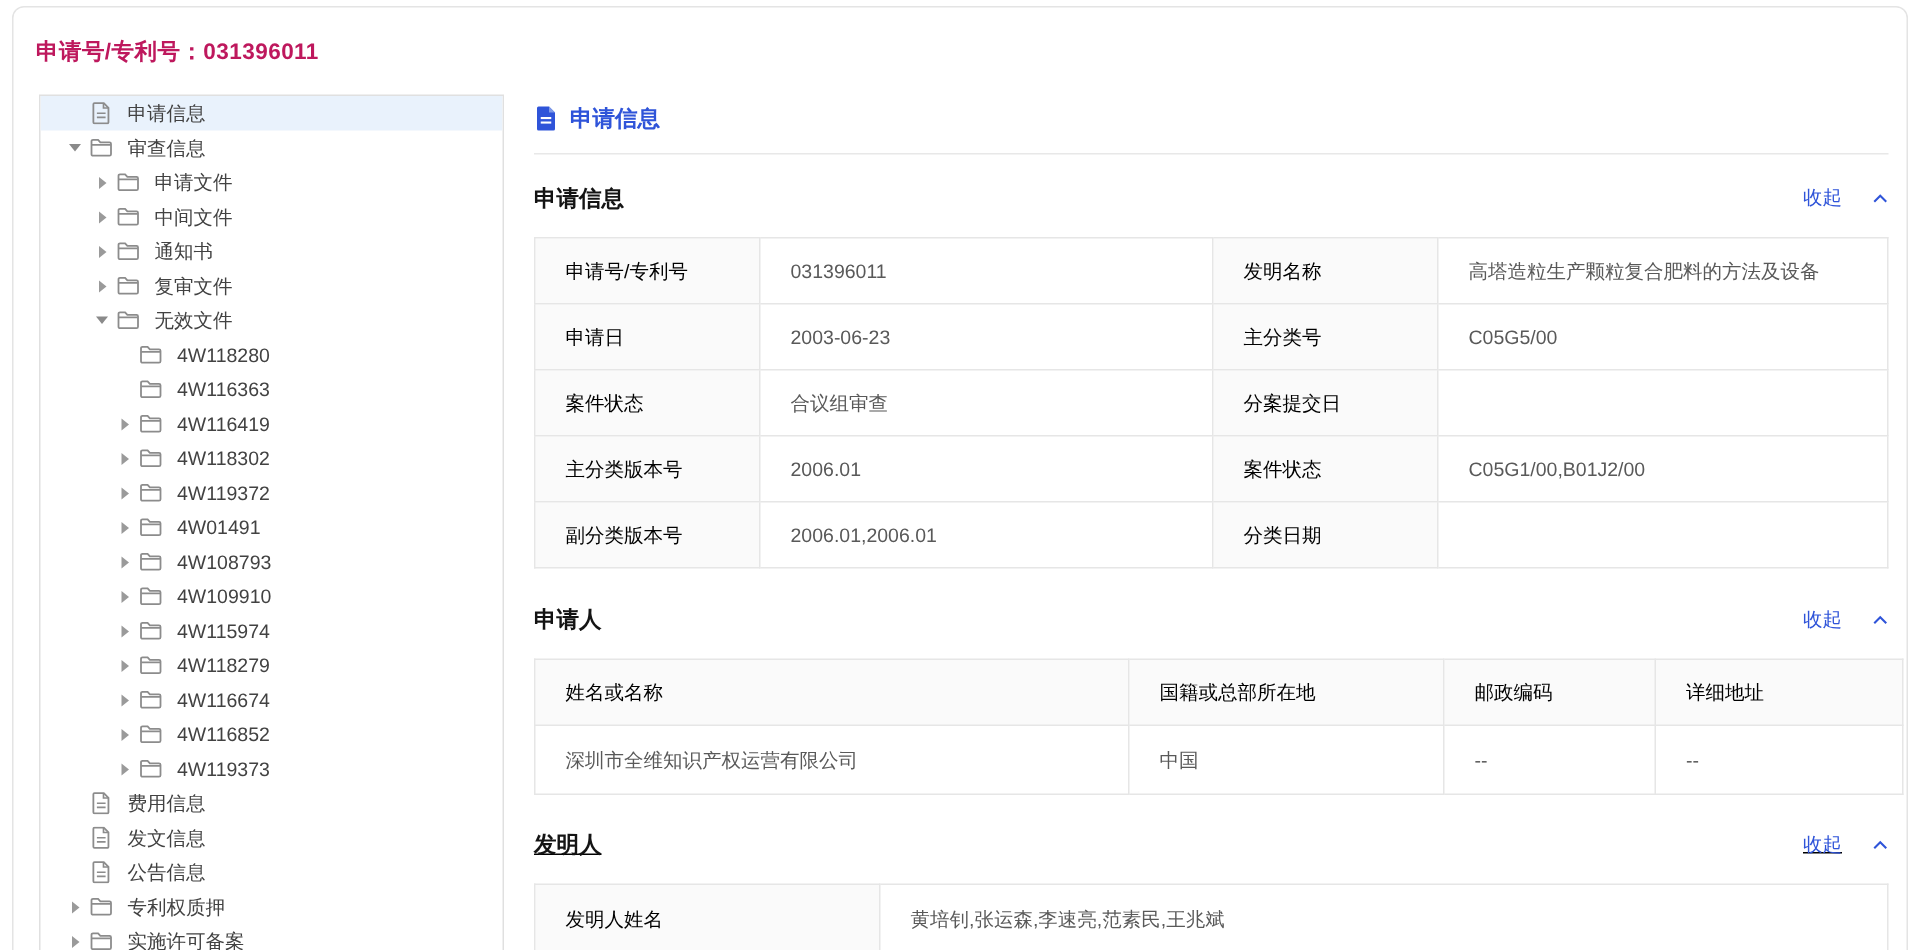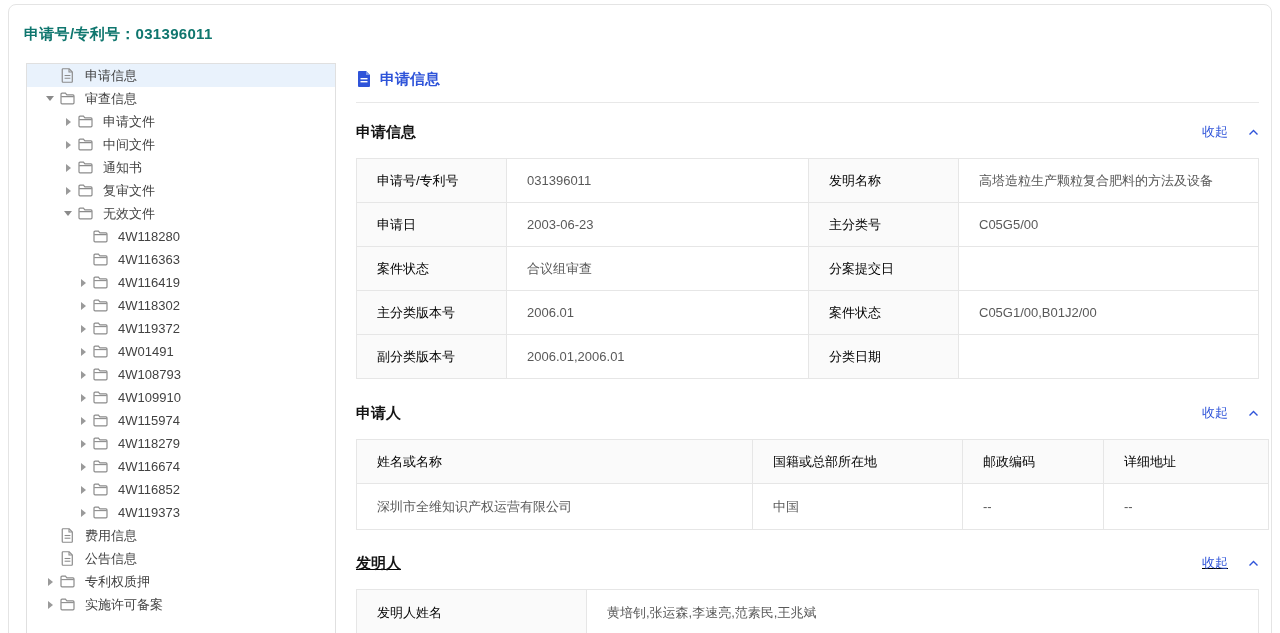--- a/index.html
+++ b/index.html
@@ -14,21 +14,21 @@
   body{
     width:1280px;height:633px;overflow:hidden;background:#fff;
     font-family:"Liberation Sans","DejaVu Sans",sans-serif;
     -webkit-font-smoothing:antialiased;
   }
   .card{
     position:absolute;left:8px;top:4px;width:1264px;height:700px;
     background:#fff;border:1px solid var(--line);border-radius:8px;overflow:hidden;
   }
   .page-header{
-    position:absolute;left:15px;top:20px;font-size:15px;font-weight:bold;color:#0f766e;
+    position:absolute;left:15px;top:20px;font-size:15px;font-weight:bold;color:#be185d;
     letter-spacing:.3px;
   }
   
   .tree-panel{
     position:absolute;left:17px;top:58px;width:310px;height:640px;
     border:1px solid #e0e0e0;background:#fff;overflow:hidden;
   }
   .tree-row{
     height:23px;display:flex;align-items:center;font-size:13px;color:#424242;cursor:pointer;
     white-space:nowrap;
@@ -299,20 +299,32 @@
       <div class="tree-row level0">
         <span class="caret none"></span>
         <span class="t-icon">
           <svg width="13" height="15" viewBox="0 0 13 15">
             <path d="M2 .75h6.2L11.3 3.9v9.6a.75.75 0 0 1-.75.75H2a.75.75 0 0 1-.75-.75V1.5A.75.75 0 0 1 2 .75z" fill="none" stroke="#8c8c8c" stroke-width="1.2"></path>
             <path d="M8 1v3h3" fill="none" stroke="#8c8c8c" stroke-width="1.1"></path>
             <line x1="3.6" y1="7.5" x2="9.4" y2="7.5" stroke="#8c8c8c" stroke-width="1.1"></line>
             <line x1="3.6" y1="10.2" x2="9.4" y2="10.2" stroke="#8c8c8c" stroke-width="1.1"></line>
           </svg>
         </span>
+        <span class="t-label">发文信息</span>
+      </div>
+      <div class="tree-row level0">
+        <span class="caret none"></span>
+        <span class="t-icon">
+          <svg width="13" height="15" viewBox="0 0 13 15">
+            <path d="M2 .75h6.2L11.3 3.9v9.6a.75.75 0 0 1-.75.75H2a.75.75 0 0 1-.75-.75V1.5A.75.75 0 0 1 2 .75z" fill="none" stroke="#8c8c8c" stroke-width="1.2"></path>
+            <path d="M8 1v3h3" fill="none" stroke="#8c8c8c" stroke-width="1.1"></path>
+            <line x1="3.6" y1="7.5" x2="9.4" y2="7.5" stroke="#8c8c8c" stroke-width="1.1"></line>
+            <line x1="3.6" y1="10.2" x2="9.4" y2="10.2" stroke="#8c8c8c" stroke-width="1.1"></line>
+          </svg>
+        </span>
         <span class="t-label">公告信息</span>
       </div>
       <div class="tree-row level0">
         <span class="caret collapsed"></span>
         <span class="t-icon">
           <svg width="15" height="13" viewBox="0 0 15 13">
             <path d="M1 2.2a1 1 0 0 1 1-1h3.4l1.5 1.7H13a1 1 0 0 1 1 1v6.9a1 1 0 0 1-1 1H2a1 1 0 0 1-1-1z" fill="none" stroke="#8c8c8c" stroke-width="1.2"></path>
             <line x1="1.2" y1="4.6" x2="13.8" y2="4.6" stroke="#8c8c8c" stroke-width="1.1"></line>
           </svg>
         </span>

